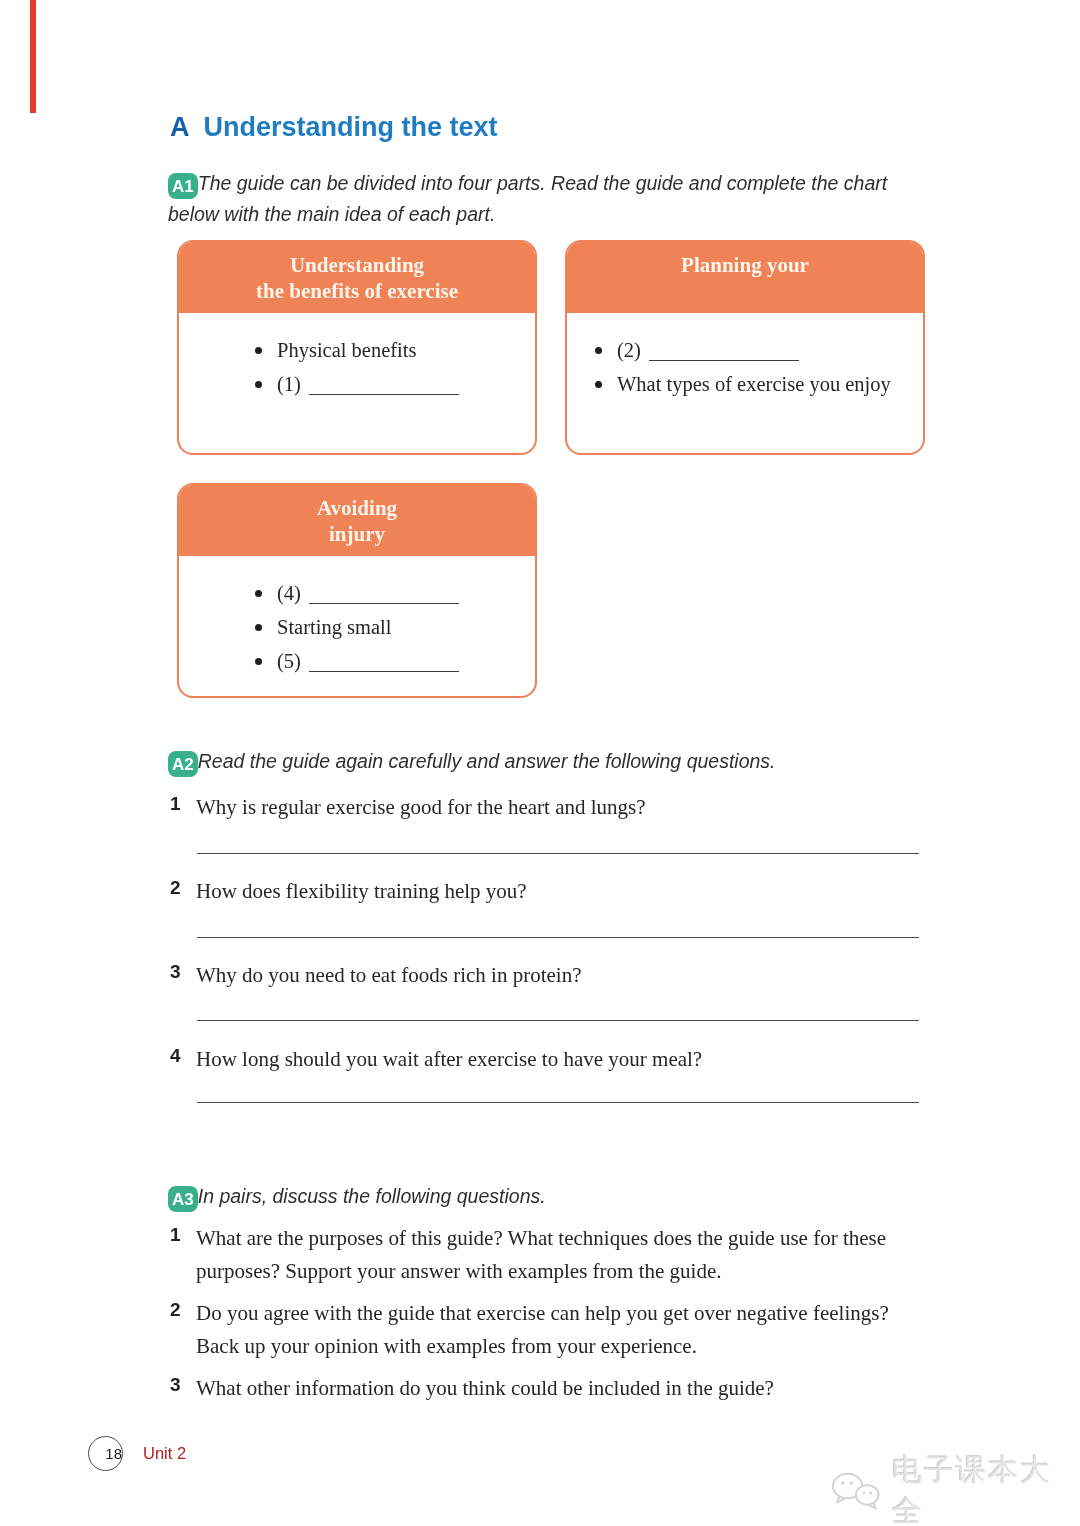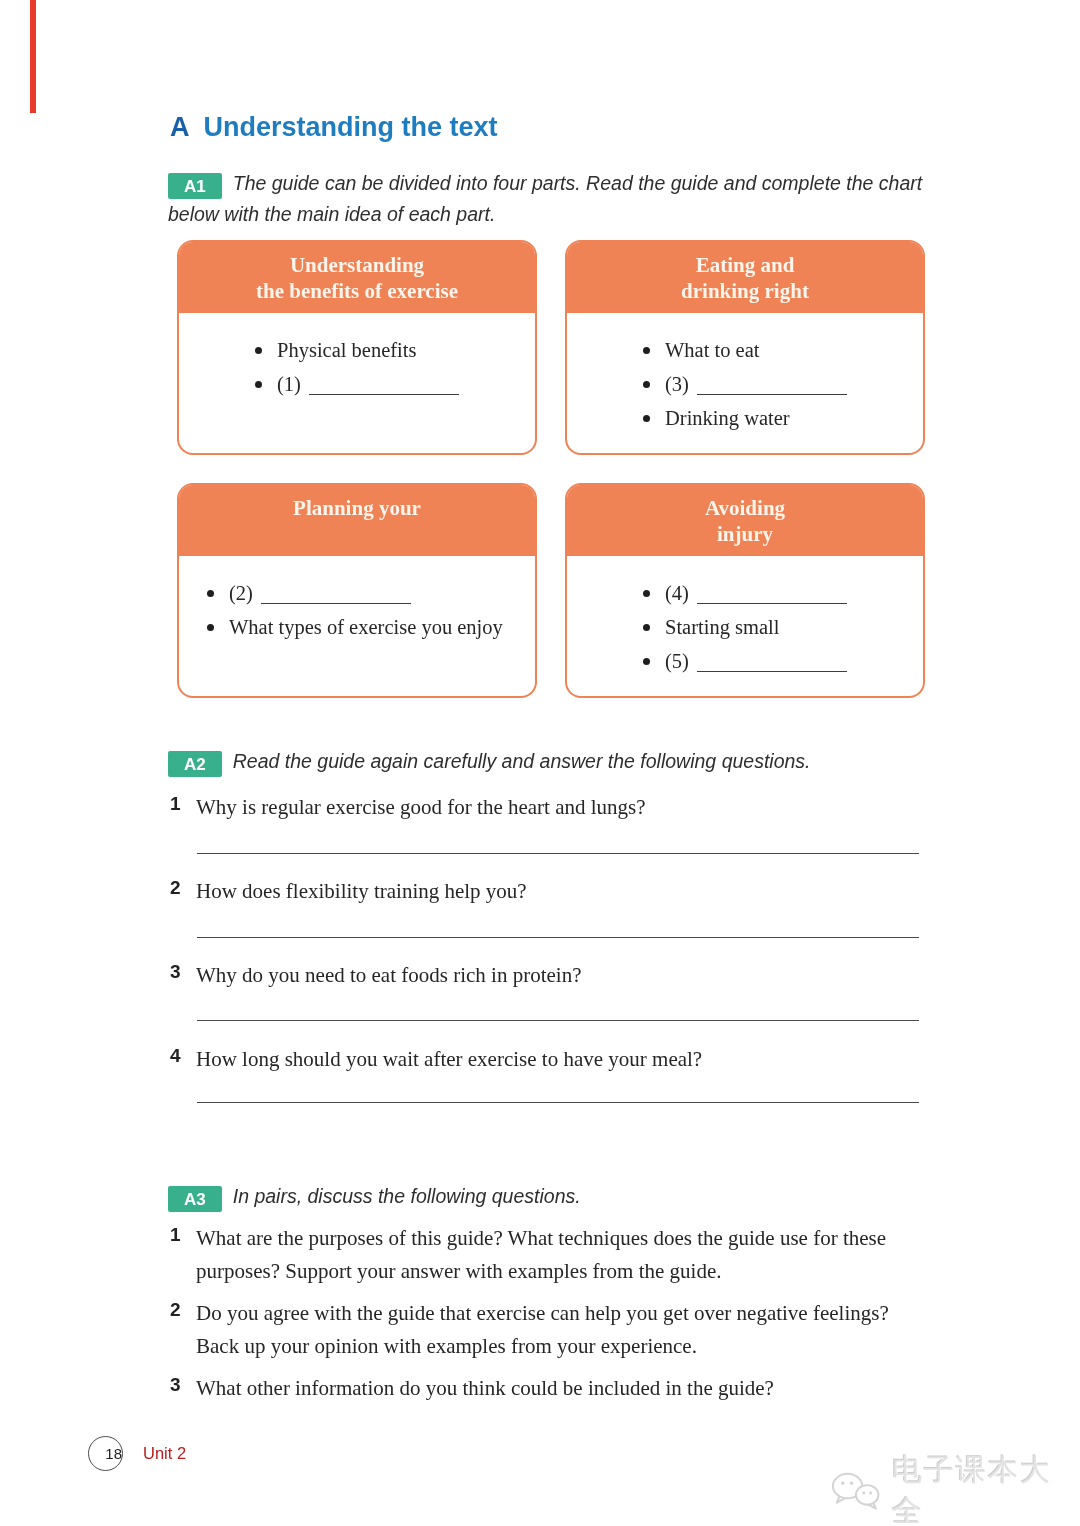--- a/index.html
+++ b/index.html
@@ -8,22 +8,22 @@
 
   .red-line { position: absolute; left: 30px; top: 0; width: 6px; height: 113px; background: #e8392b; }
 
   
   .sec-title { position: absolute; left: 170px; top: 112px; font-size: 27px; font-weight: bold; }
   .sec-title .letter { color: #1a5fa9; margin-right: 14px; }
   .sec-title .text { color: #1e7cc0; }
 
   
   .badge { display: inline-block; background: #38b08b; color: #ffffff; font-weight: bold;
-           font-size: 17px; line-height: 1; padding: 5px 16px 4px; border-radius: 2px;
-           margin-right: 11px; vertical-align: -2px; font-style: normal; }
+           font-size: 17px; line-height: 1; padding: 5px 4px 4px; border-radius: 8px;
+           vertical-align: -2px; font-style: normal; }
   .instruction { font-style: italic; font-size: 19.5px; line-height: 31px; color: #2e2e2e; }
   .a1-instr { position: absolute; left: 168px; top: 168px; width: 758px; }
   .a2-row  { position: absolute; left: 168px; top: 746px; width: 760px; }
   .a3-row  { position: absolute; left: 168px; top: 1181px; width: 760px; }
 
   
   .cards { position: absolute; left: 177px; top: 240px; width: 676px;
            display: grid; grid-template-columns: 360px 360px; column-gap: 28px; row-gap: 23px; gap: 28px; }
   .card { width: 360px; height: 215px; border: 2px solid #ef8356; border-radius: 16px;
           overflow: hidden; background: #ffffff; }
@@ -83,41 +83,20 @@
             <span>Physical benefits</span>
           </li>
         <li>
             <span class="dot"></span>
             <span>(1)</span>
             <span class="blank"></span>
           </li>
       </ul>
     </div>
 
-    <div class="card">
-      <div class="card-header">
-        <div>Eating and</div>
-        <div>drinking right</div>
-      </div>
-      <ul class="card-body">
-        <li>
-            <span class="dot"></span>
-            <span>What to eat</span>
-          </li>
-        <li>
-            <span class="dot"></span>
-            <span>(3)</span>
-            <span class="blank"></span>
-          </li>
-        <li>
-            <span class="dot"></span>
-            <span>Drinking water</span>
-          </li>
-      </ul>
-    </div>
 
     <div class="card tight">
       <div class="card-header">
         <div>Planning your</div>
       </div>
       <ul class="card-body">
         <li>
             <span class="dot"></span>
             <span>(2)</span>
             <span class="blank"></span>

